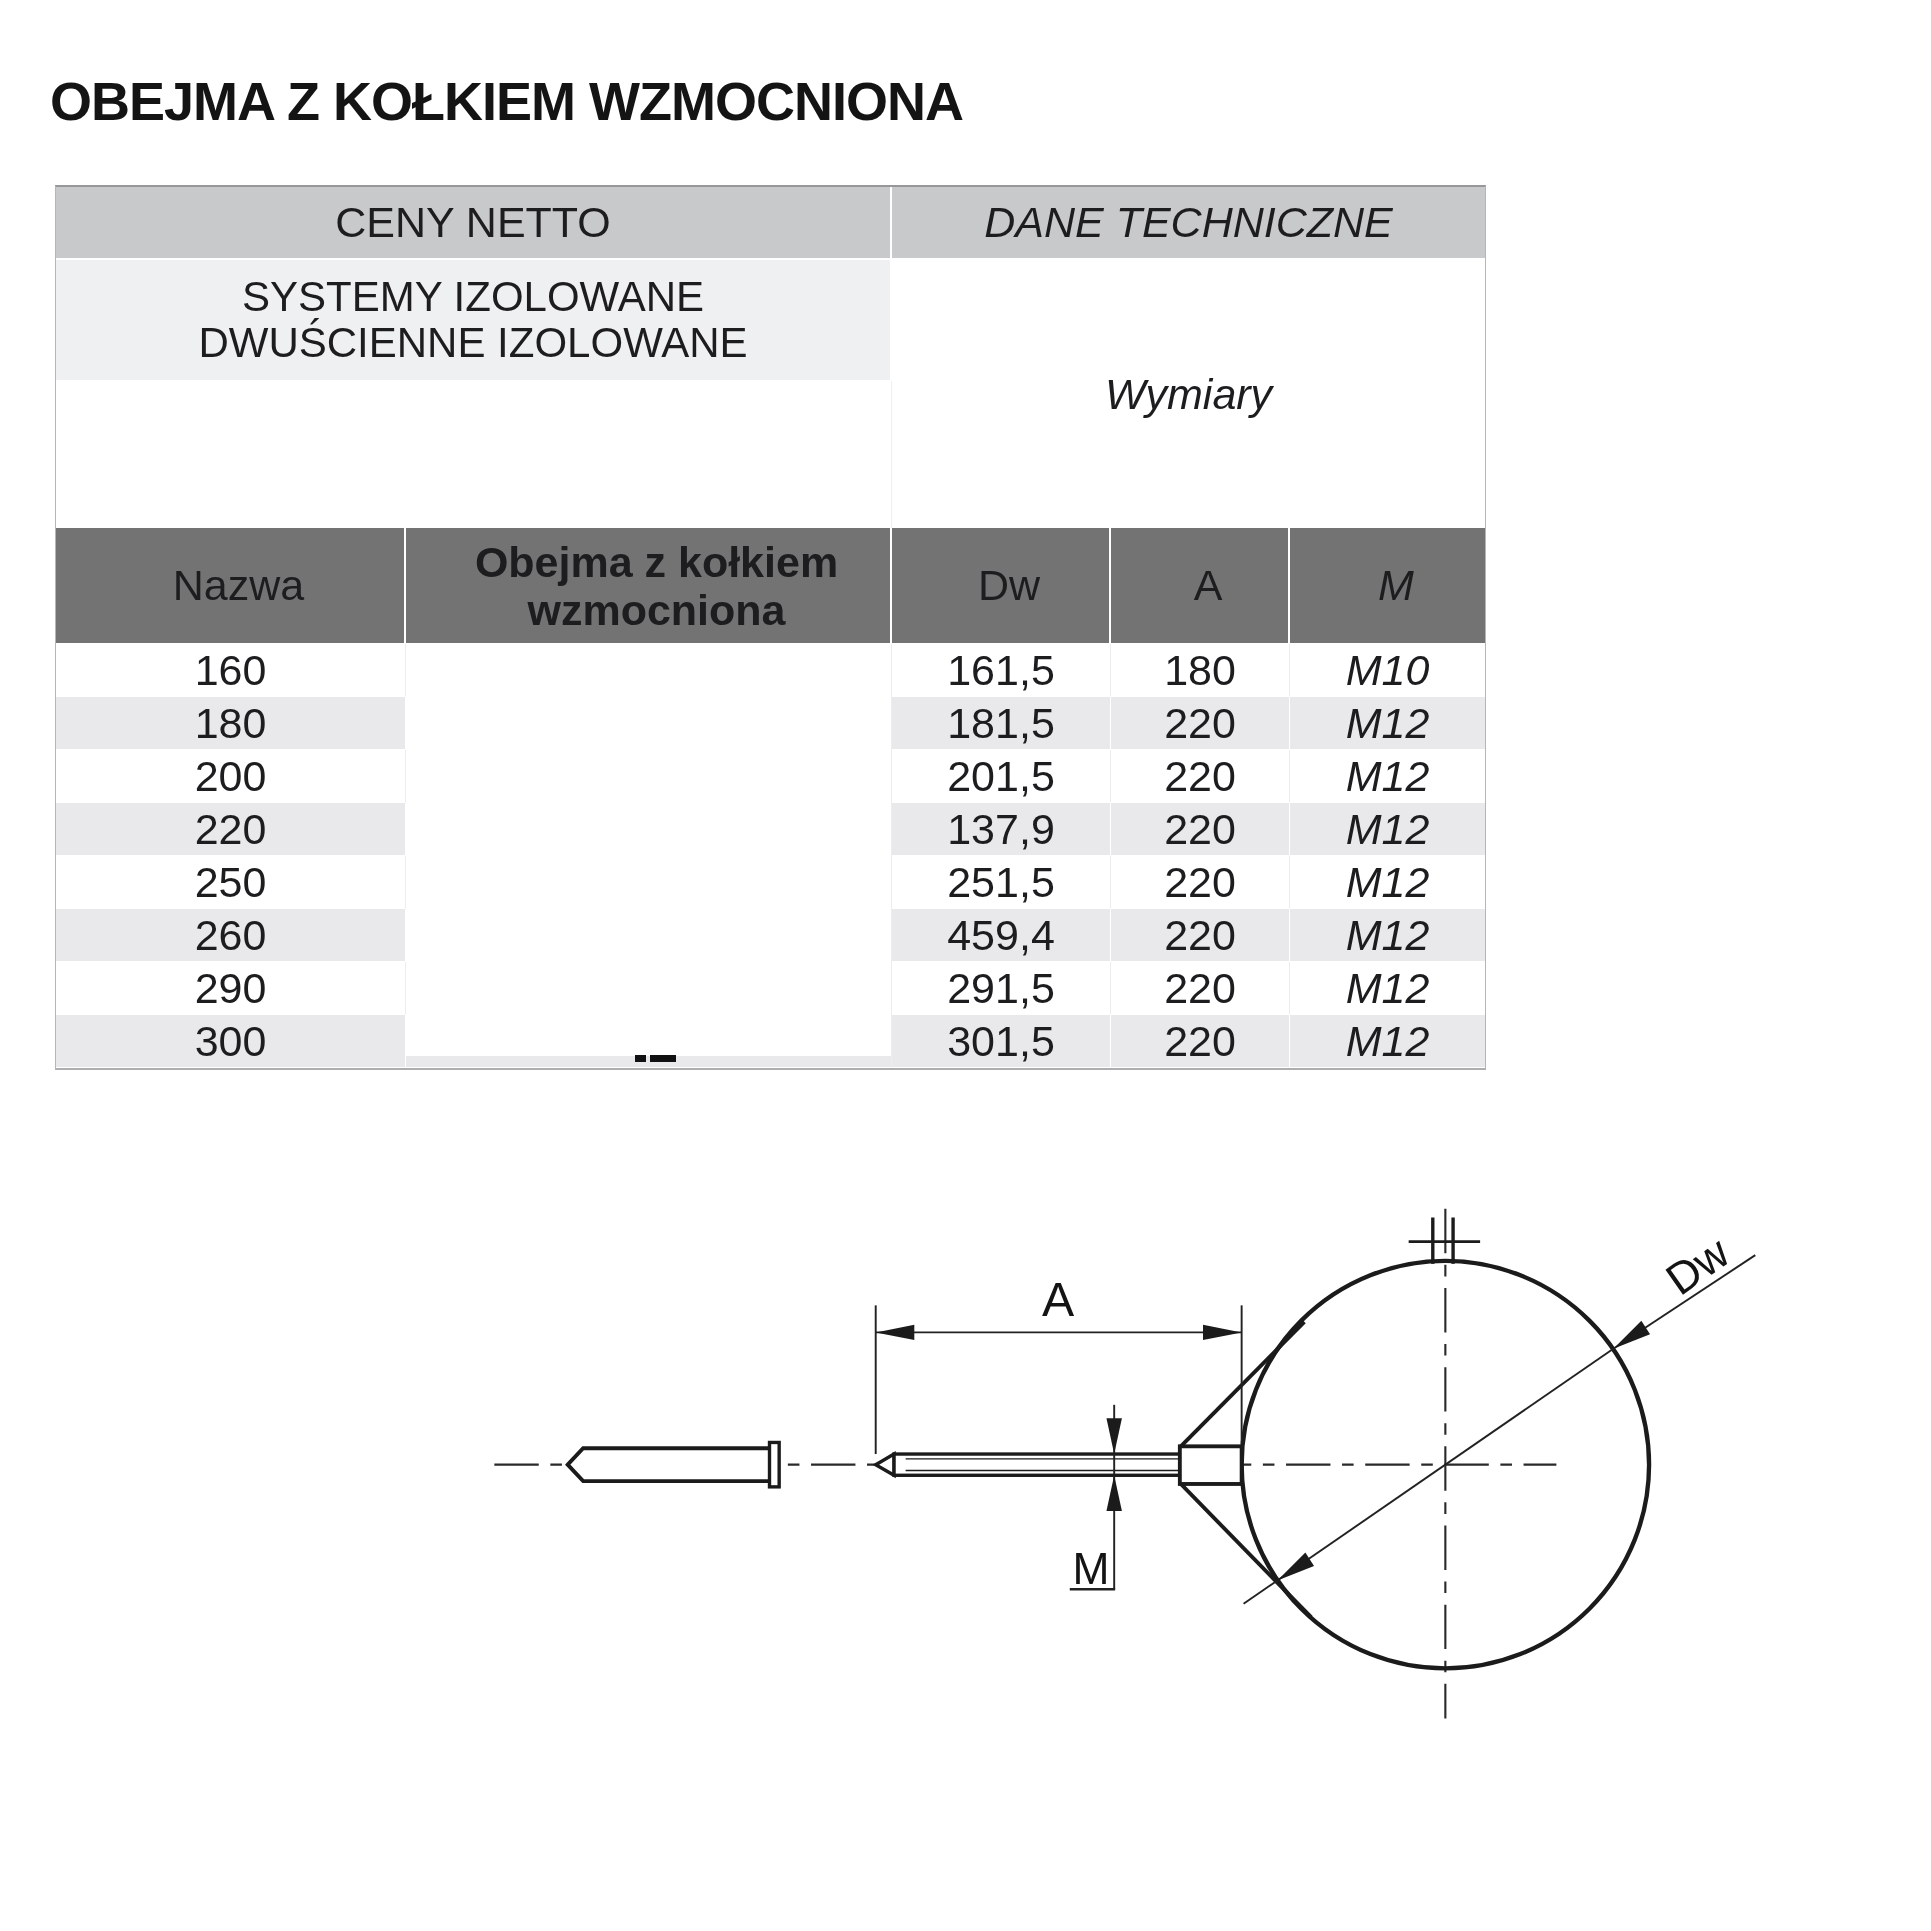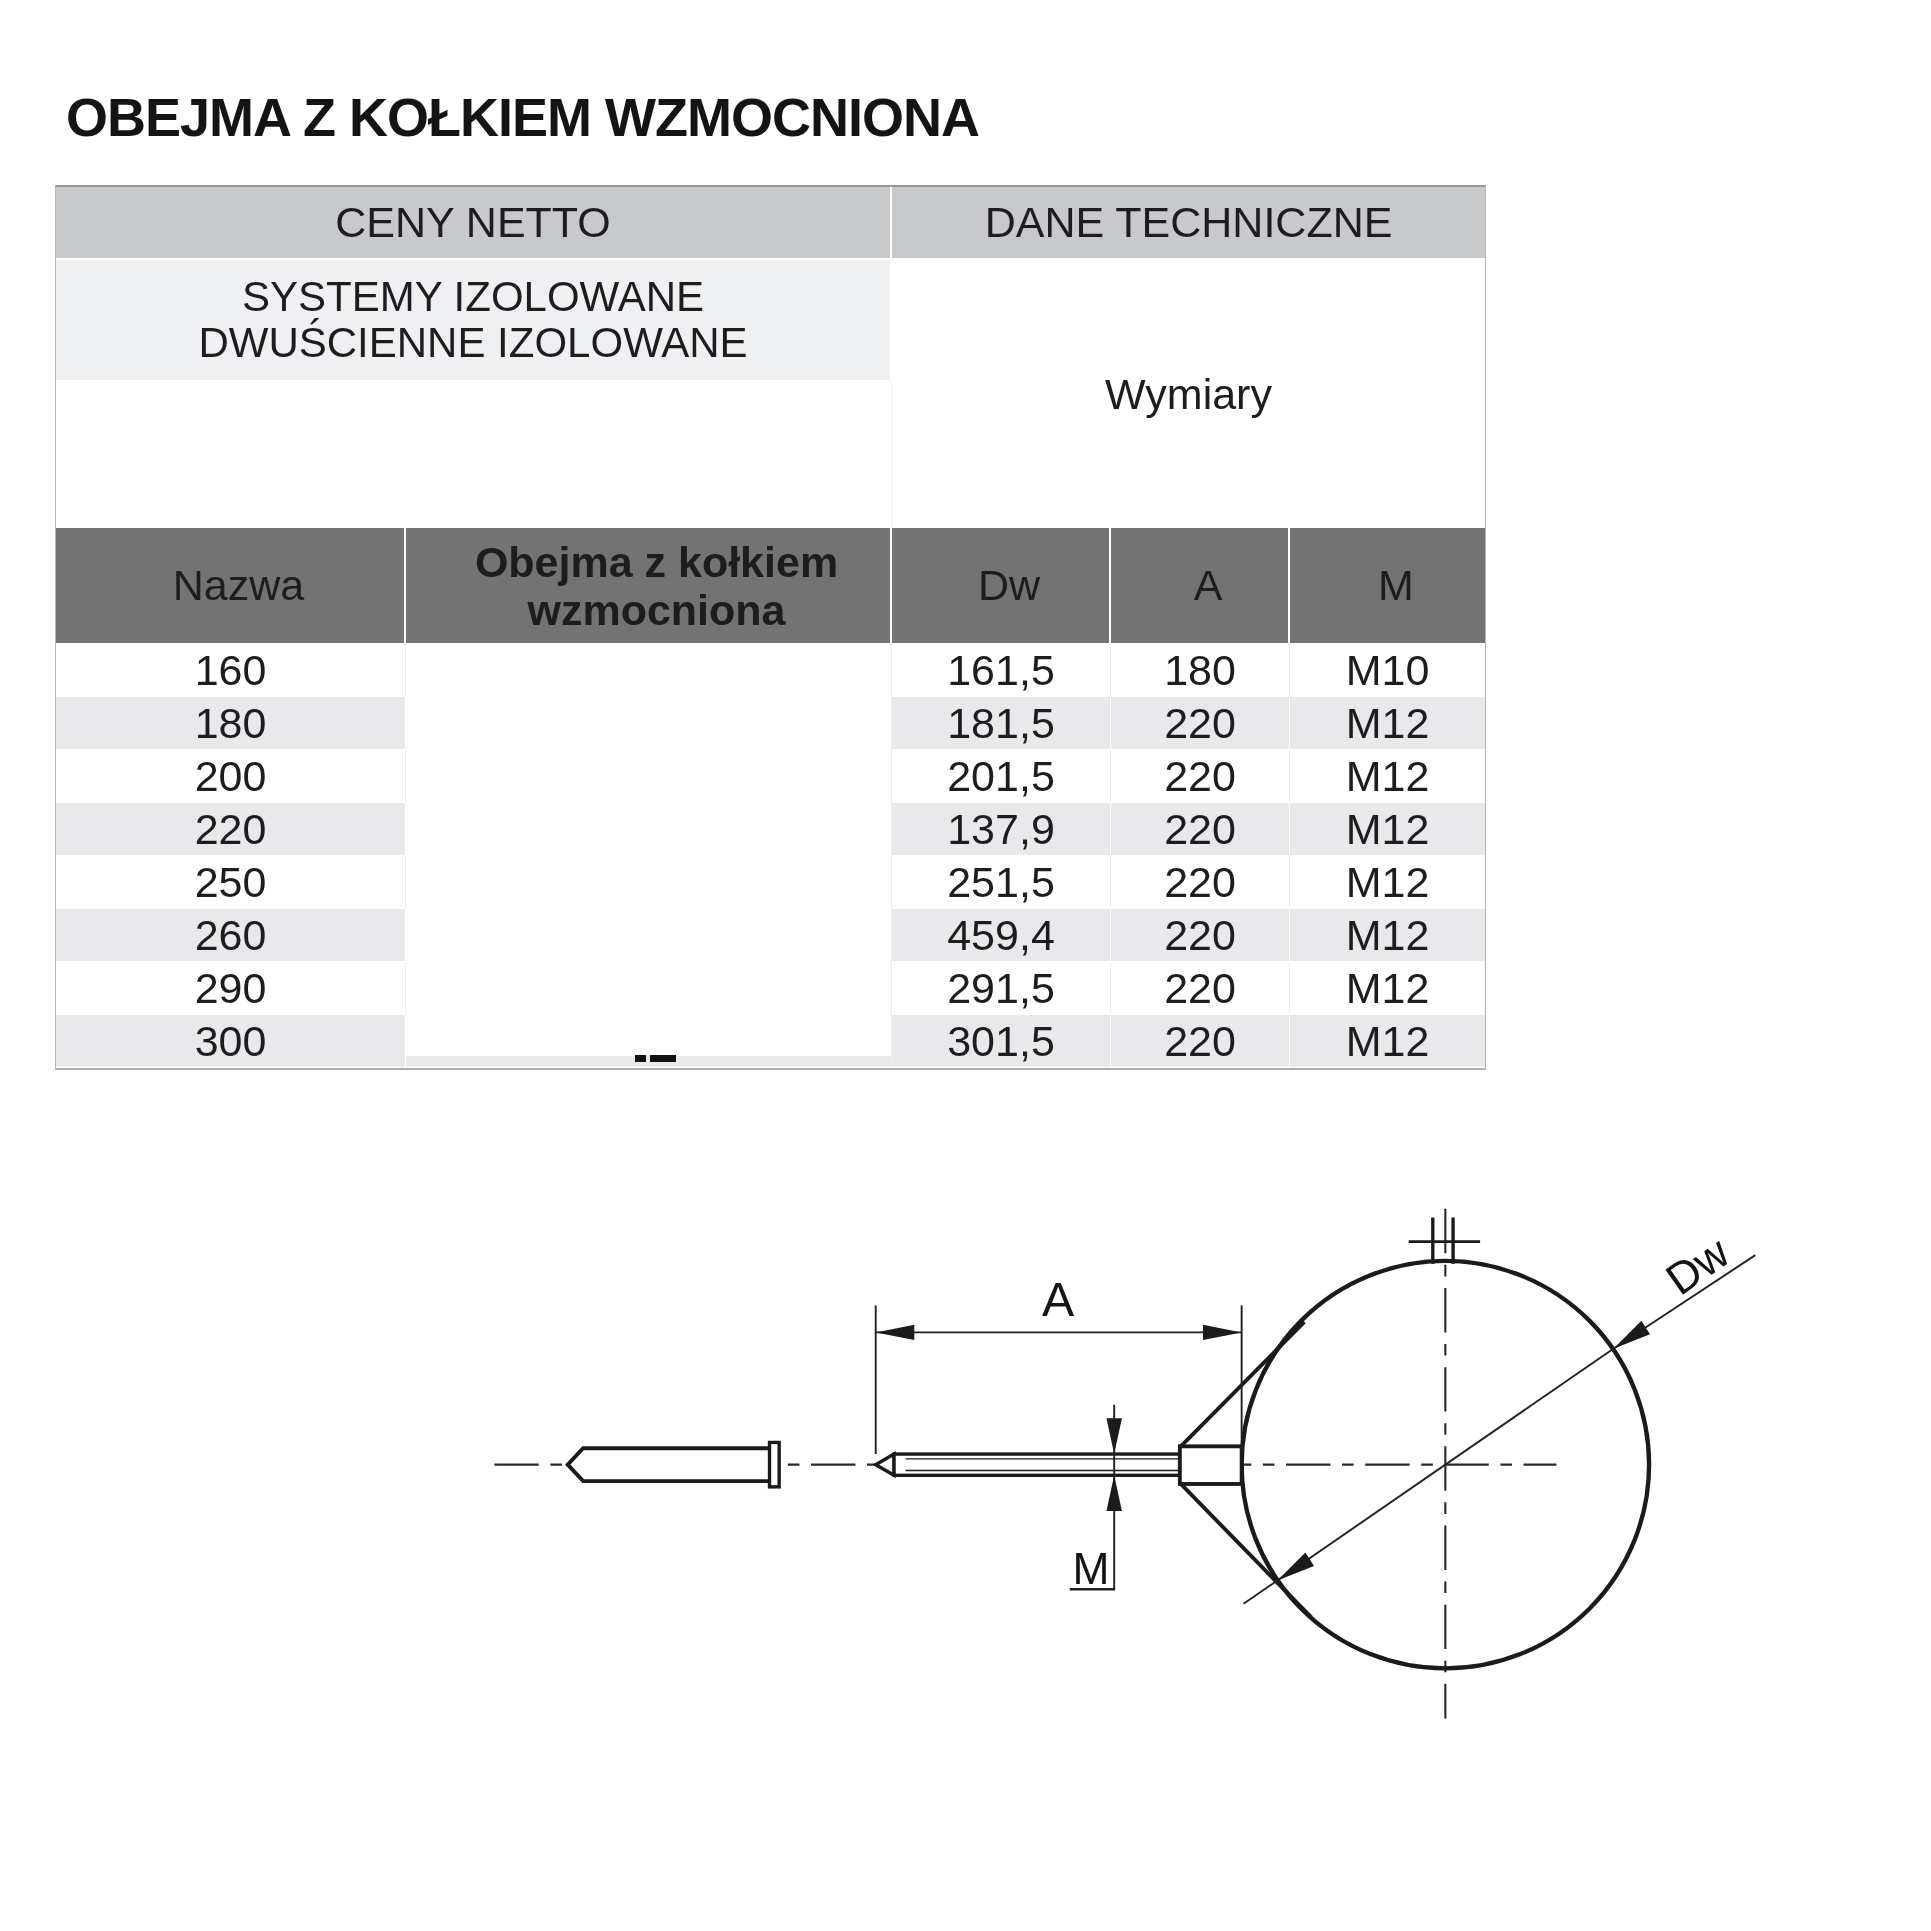--- a/index.html
+++ b/index.html
@@ -1,21 +1,21 @@
 <!DOCTYPE html>
 <html><head>
 <meta charset="utf-8">
 <style>
   html,body { margin:0; padding:0; background:#ffffff; }
   .page {
     position:relative; width:1931px; height:1931px; background:#ffffff;
     font-family:"Liberation Sans", sans-serif; color:#1d1d1f; overflow:hidden;
   }
   .title {
-    position:absolute; left:50px; top:70px; margin:16px;
+    position:absolute; left:50px; top:70px; margin:0;
     font-size:54px; font-weight:bold; letter-spacing:-1px; color:#141414;
     white-space:nowrap;
   }
   table.spec-table {
     position:absolute; left:55px; top:185px; width:1429px;
     border-collapse:separate; border-spacing:0; table-layout:fixed;
     border:1.9px solid #b6b6b9; border-top:2.9px solid #97979a; border-bottom:2.9px solid #aeaeb1;
     font-size:43px; color:#1d1d1f;
   }
   td { padding:0; text-align:center; vertical-align:middle; overflow:hidden; }
@@ -25,21 +25,21 @@
   tr.colhead-row  { height:116px; }
   tr.data-row     { height:53px; }
   td.sec      { background:#c8c9cb; border-bottom:2.9px solid #ffffff; }
   td.sec-left { border-right:2.9px solid #ffffff; }
   td.cat      { background:#eff0f1; border-right:2.9px solid #ffffff; border-bottom:1.9px solid #ffffff;
                 line-height:46px; font-size:42px; }
   td.spacer   { background:#ffffff; border-right:1.9px solid #eef0f1; }
   td.wym      { background:#ffffff; }
   td.colhead  { background:#737373; border-right:2.9px solid #ffffff; border-bottom:1.9px solid #ffffff;padding-left:17px; }
   td.colhead.product-head { font-weight:bold; line-height:48px; }
-  td.last     { border-right:none !important; }
+  td.last     { border-right:none !important;font-style:italic; }
   td.data     { background:#ffffff; border-right:1.9px solid #ededef; border-bottom:1.9px solid #ffffff; }
   tr.alt td.data { background:#e9e9eb; border-right-color:#ffffff; }
   td.product-cell {
     background:linear-gradient(to bottom, #ffffff 0px, #ffffff 412px, #e9e9eb 412px);
     border-right:1.9px solid #ededef; border-bottom:1.9px solid #ffffff;
     position:relative;
   }
   .mark { position:absolute; background:#111111; height:6.8px; bottom:4.8px; }
   .mark-dot  { left:229px; width:10.6px; }
   .mark-dash { left:244px; width:26px; }

